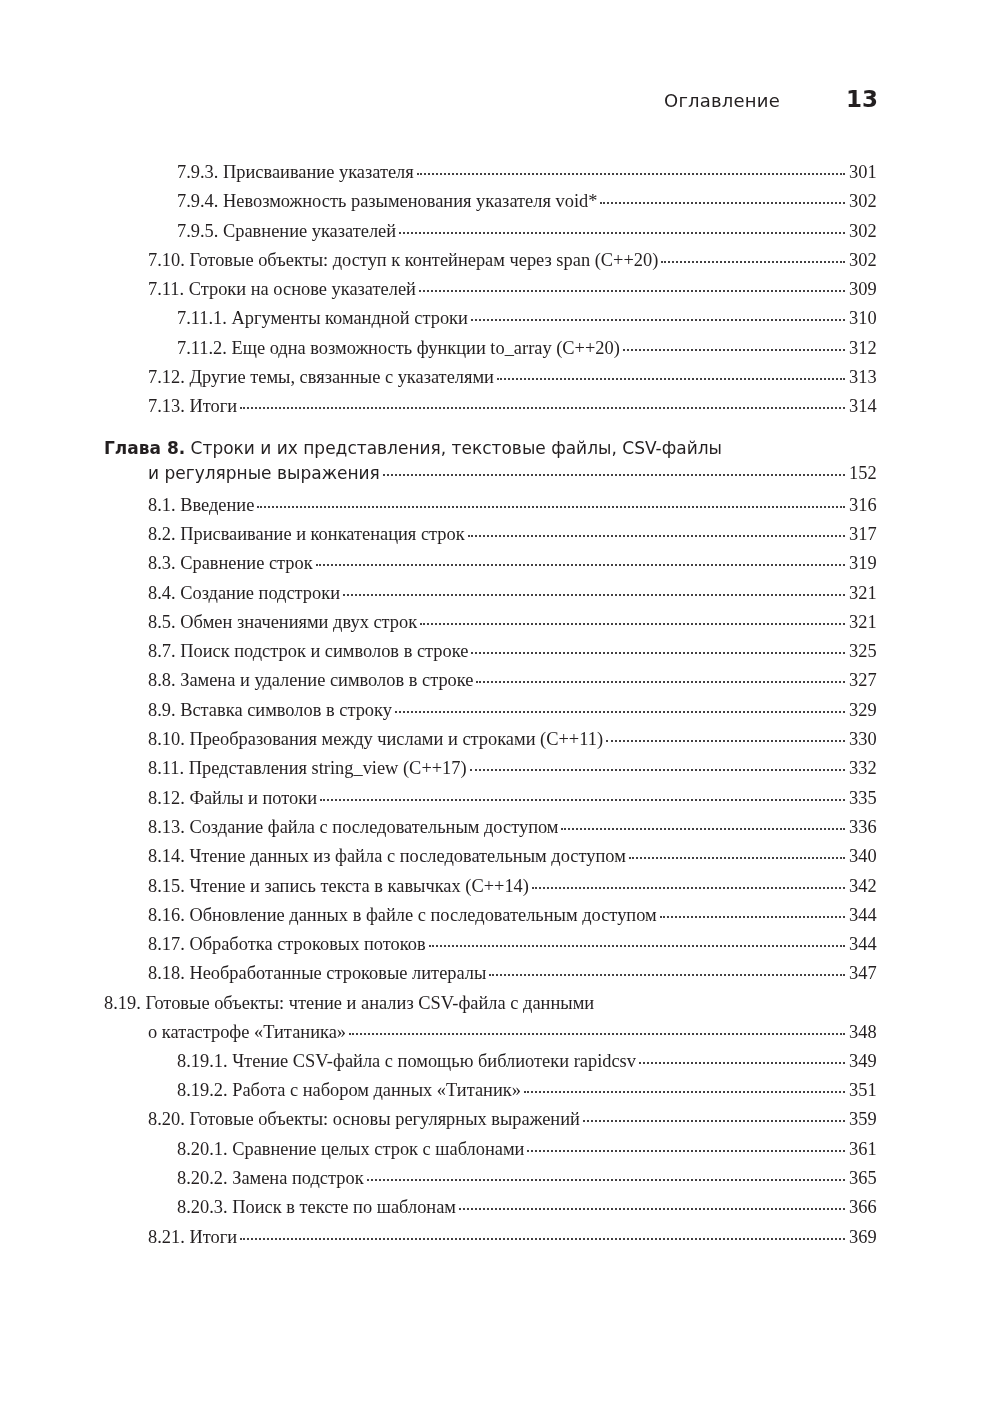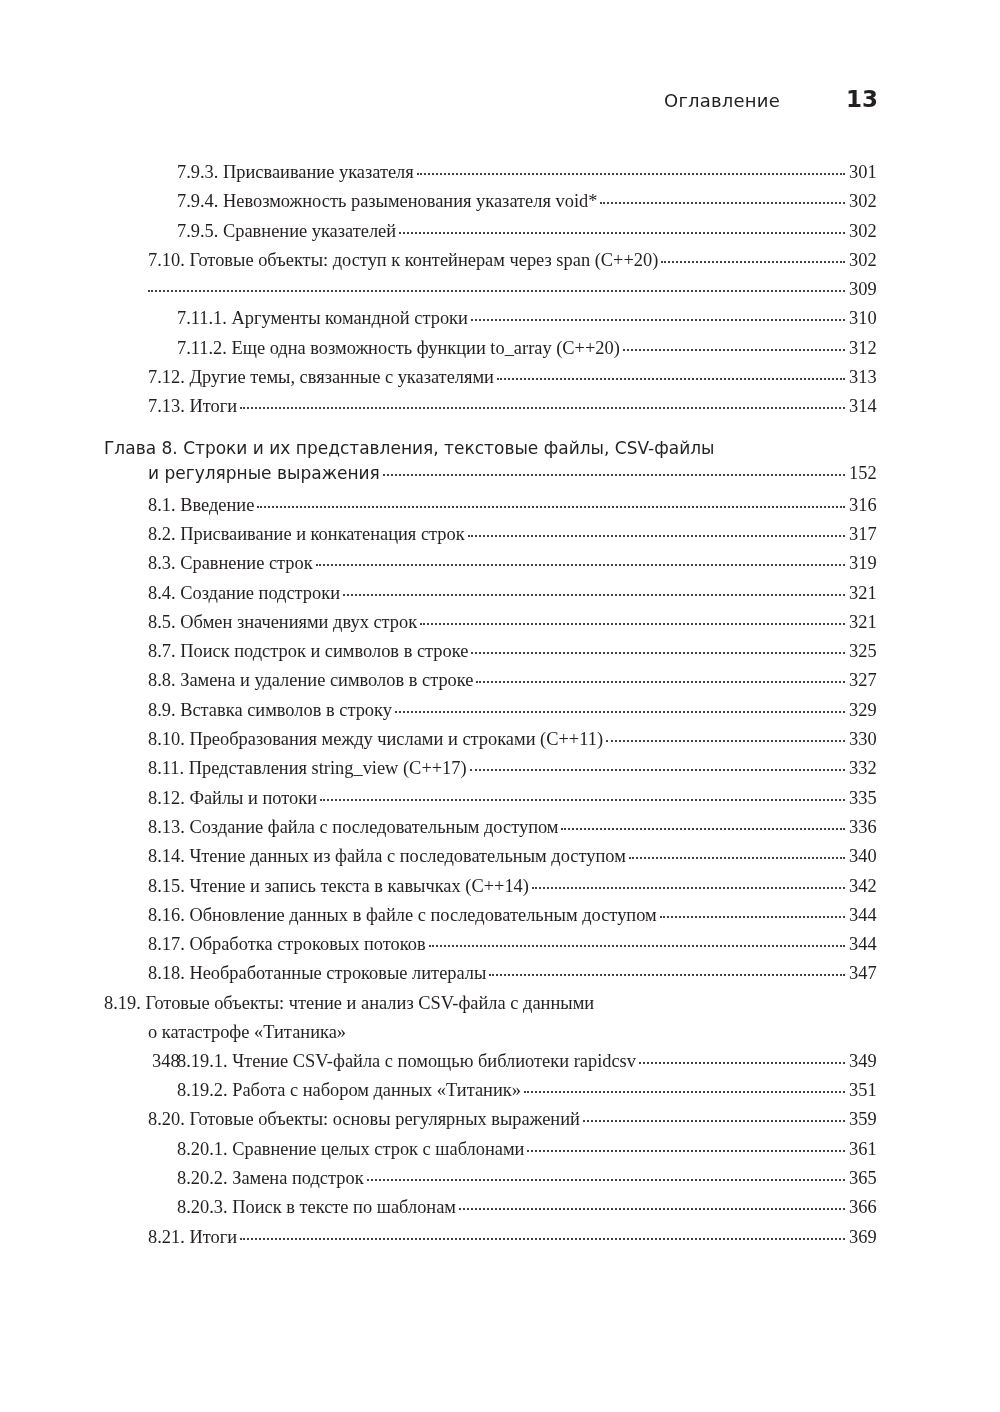--- a/index.html
+++ b/index.html
@@ -79,39 +79,38 @@
       margin-bottom: 5px;
       font-family: "DejaVu Sans", sans-serif;
       font-size: 17px;
     }
     .chapter .first-line {
       height: 25px;
       line-height: 25px;
       white-space: nowrap;
     }
     .chapter .chap-num {
-      font-weight: normal;
+      font-weight: bold;
     }
     .chapter .entry {
       height: 25px;
       line-height: 25px;
     }
     .chapter .entry .page {
       font-family: "Liberation Serif", serif;
       font-size: 18.4px;
     }
     .multi .first-line {
       height: 29px;
       line-height: 29px;
       white-space: nowrap;
     }
     .multi .entry {
       height: 29px;
       line-height: 29px;
-      flex-direction: column;
     }
   </style>
 </head>
 <body>
 
 <div class="running-head">
   <span class="section">Оглавление</span>
   <span class="pageno">13</span>
 </div>
 
@@ -132,20 +131,21 @@
       <span class="label">7.9.5. Сравнение указателей</span>
       <span class="leader"></span>
       <span class="page">302</span>
     </div>
     <div class="entry l1">
       <span class="label">7.10. Готовые объекты: доступ к контейнерам через span (C++20)</span>
       <span class="leader"></span>
       <span class="page">302</span>
     </div>
     <div class="entry l1">
+      <span class="label">7.11. Строки на основе указателей</span>
       <span class="leader"></span>
       <span class="page">309</span>
     </div>
     <div class="entry l2">
       <span class="label">7.11.1. Аргументы командной строки</span>
       <span class="leader"></span>
       <span class="page">310</span>
     </div>
     <div class="entry l2">
       <span class="label">7.11.2. Еще одна возможность функции to_array (C++20)</span>

